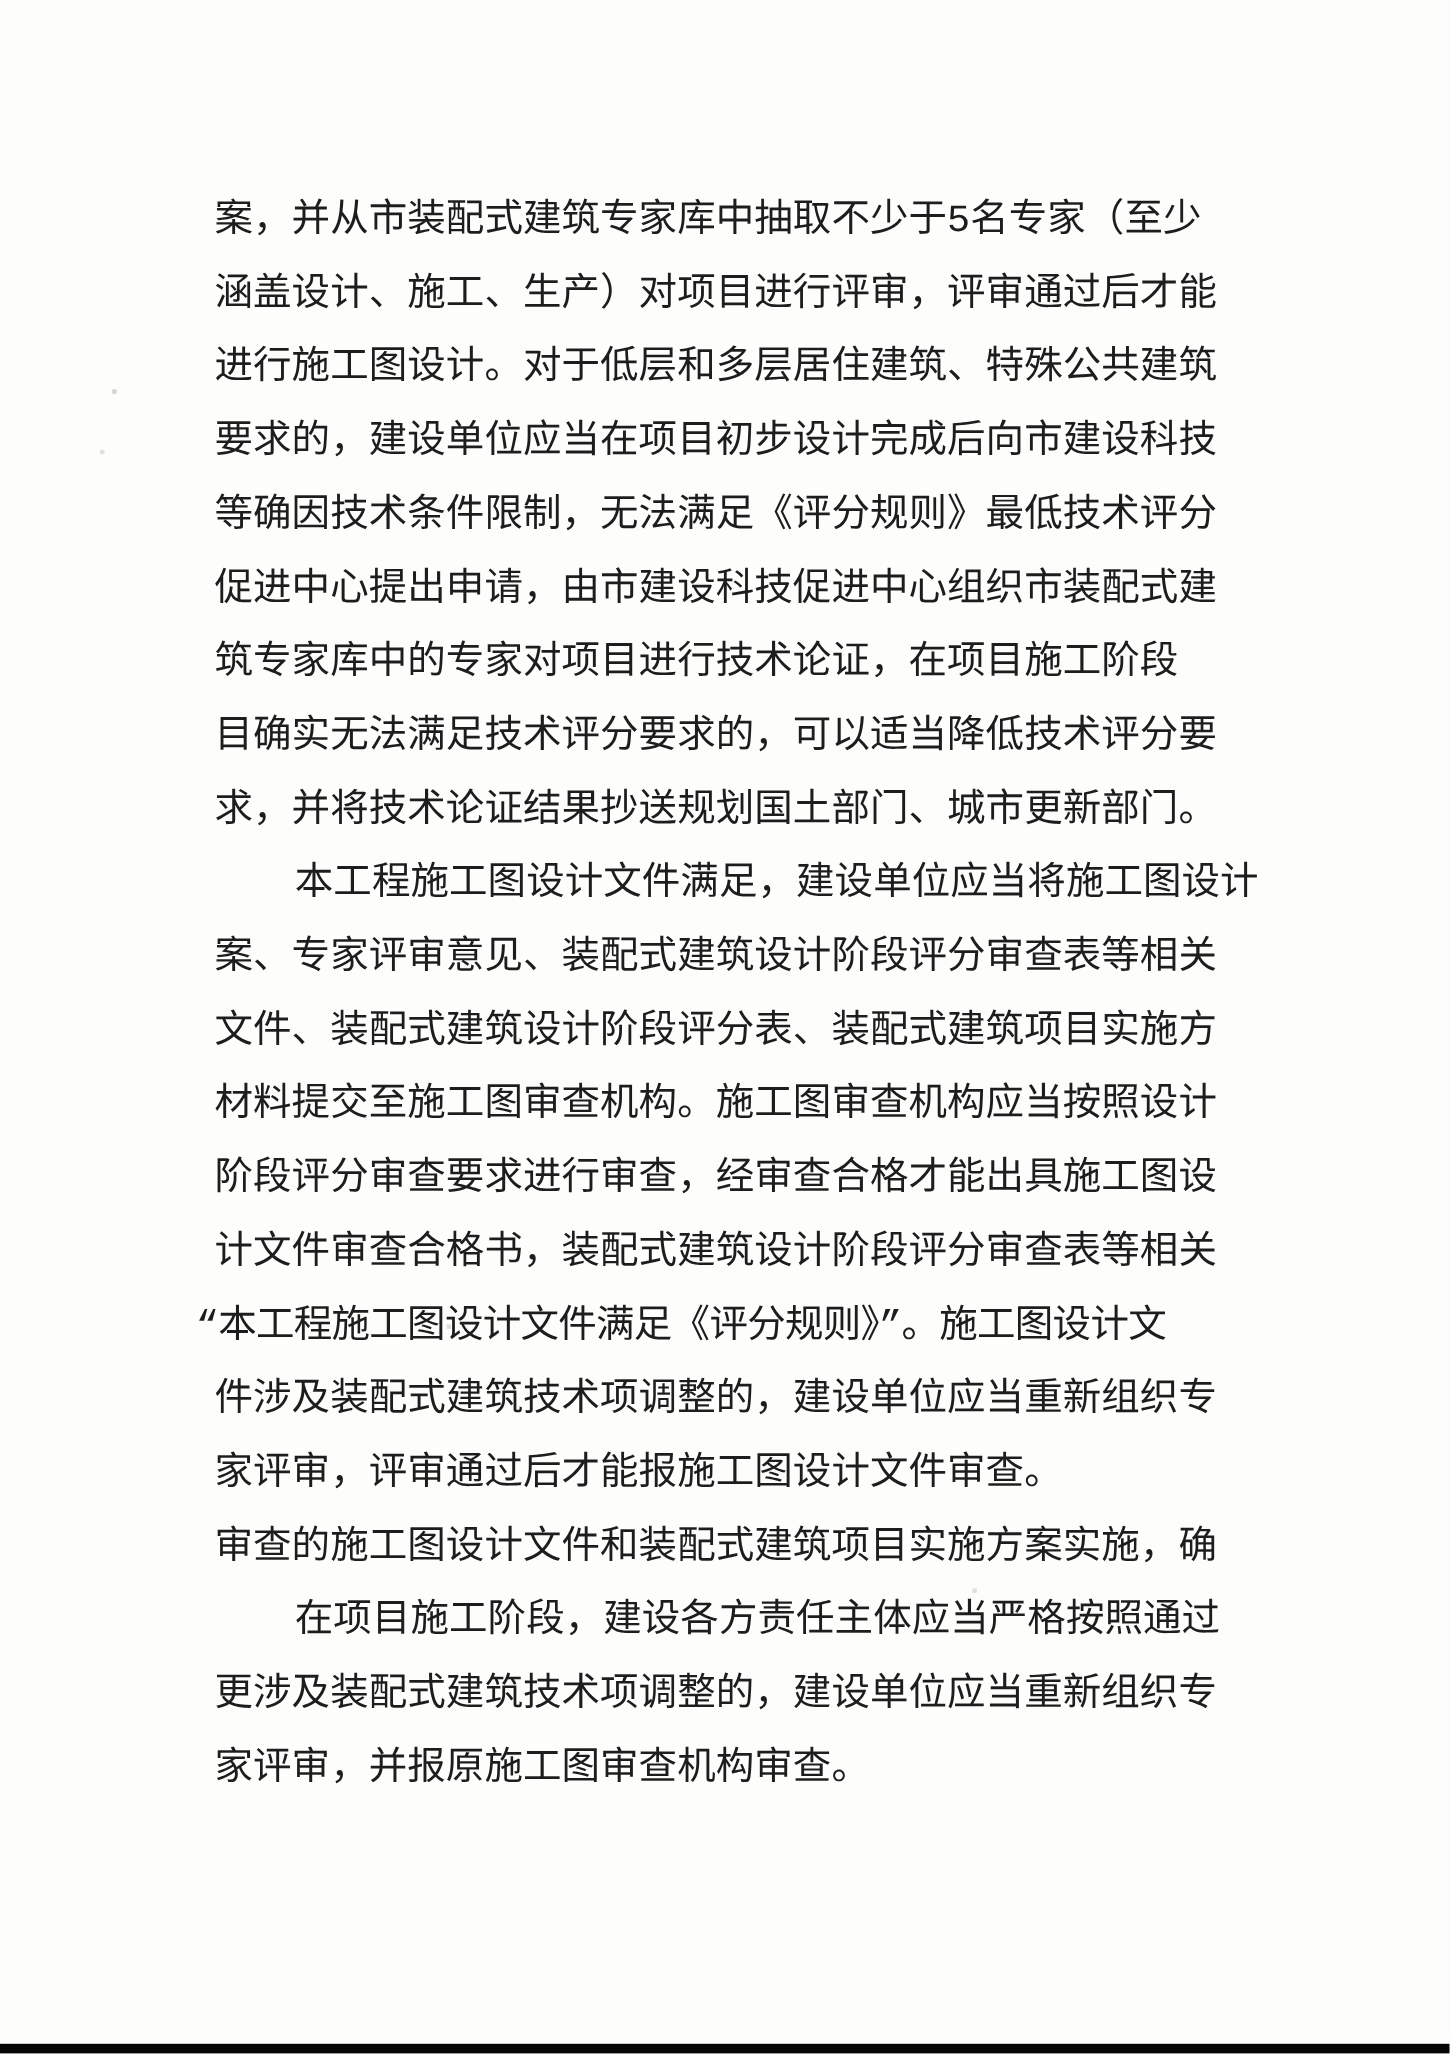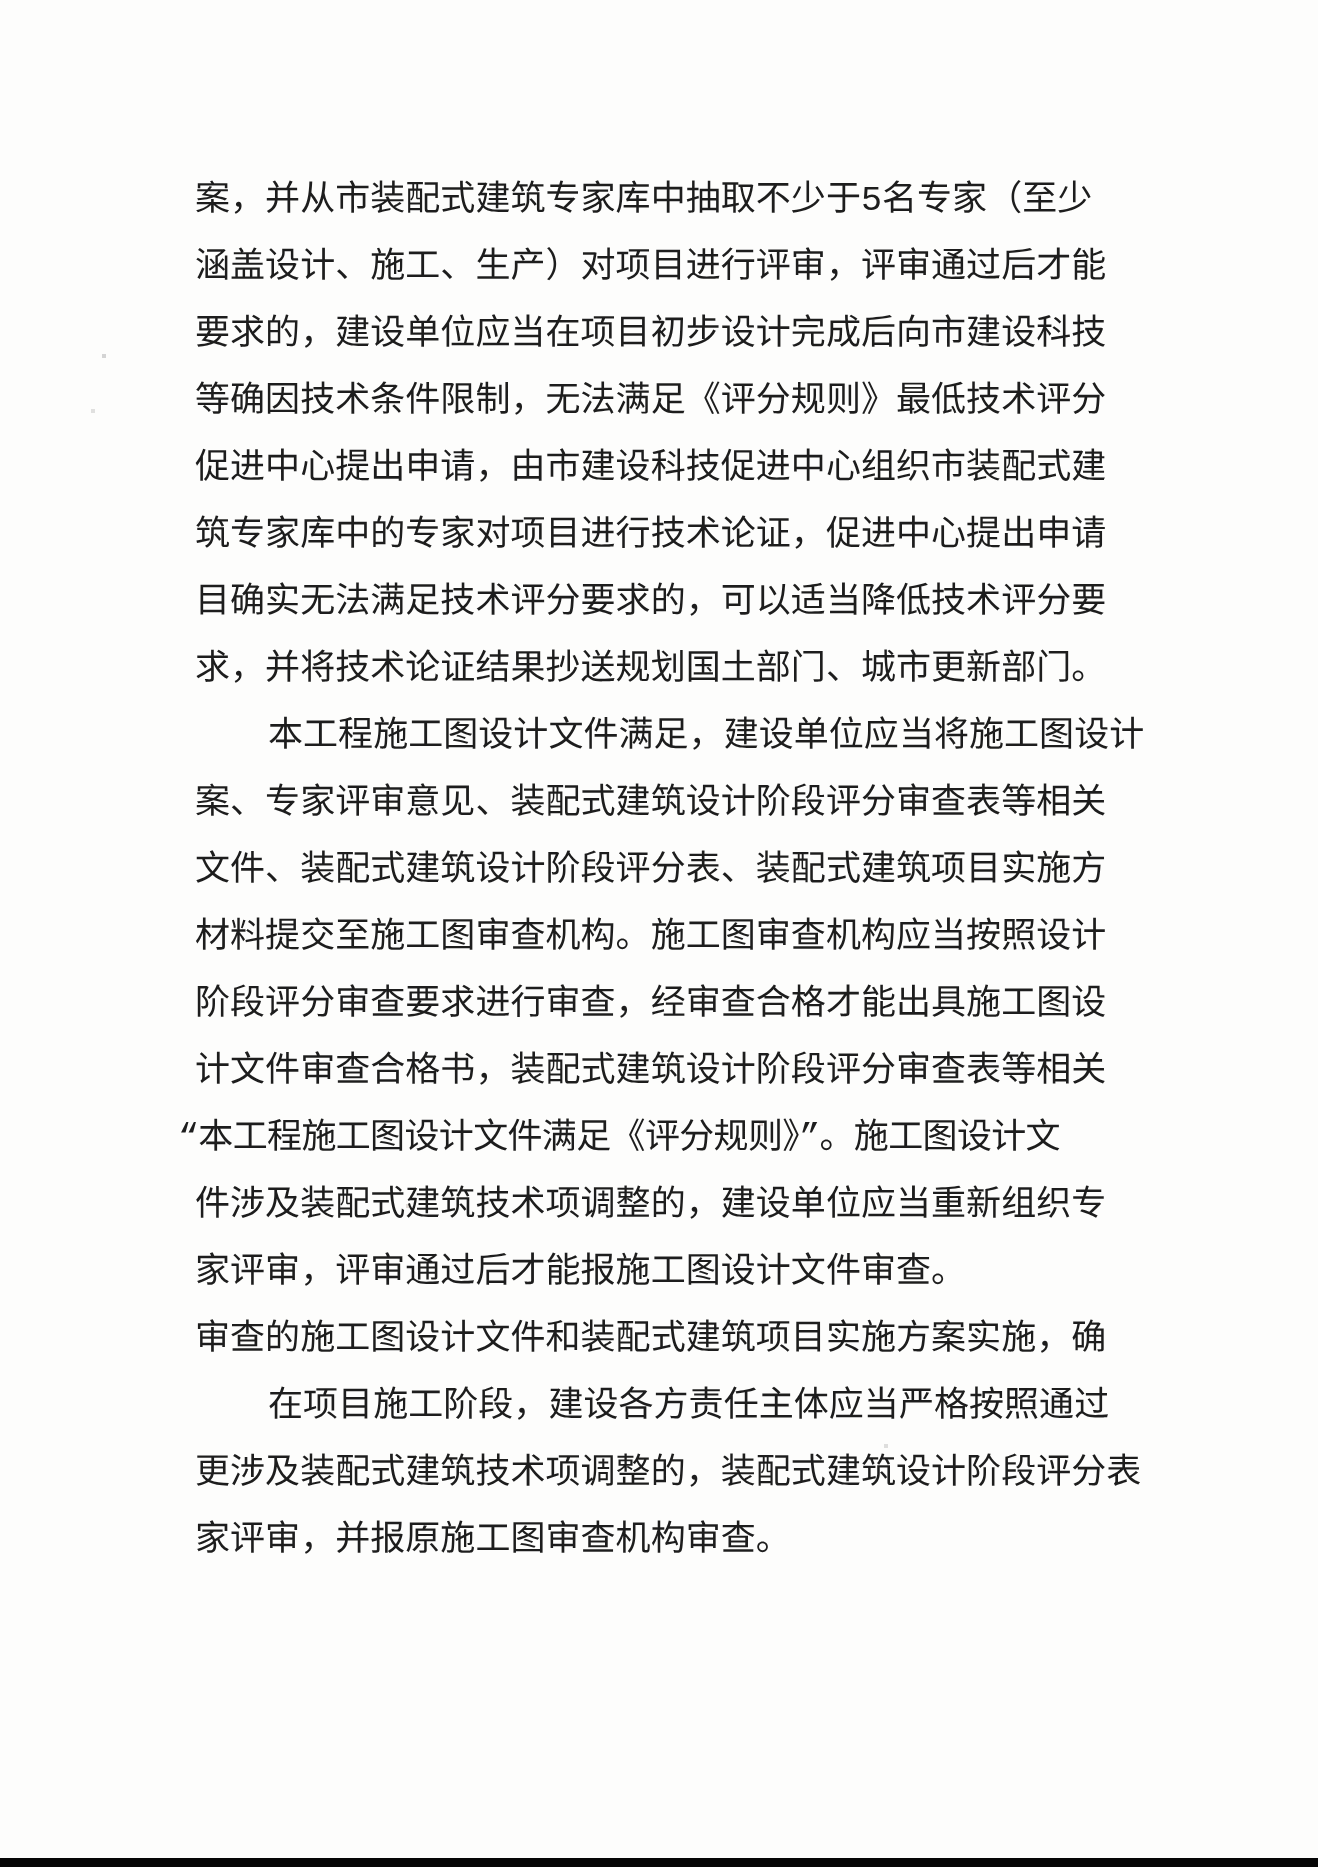--- a/index.html
+++ b/index.html
@@ -62,34 +62,35 @@
 </style>
 </head>
 <body>
 
 <div class="scan-page">
   <div class="scan-noise"></div>
   <div class="text-block">
 
   <div class="text-line">案，并从市装配式建筑专家库中抽取不少于5名专家（至少</div>
       <div class="text-line">涵盖设计、施工、生产）对项目进行评审，评审通过后才能</div>
+      <div class="text-line">进行施工图设计。对于低层和多层居住建筑、特殊公共建筑</div>
       <div class="text-line">要求的，建设单位应当在项目初步设计完成后向市建设科技</div>
       <div class="text-line">等确因技术条件限制，无法满足《评分规则》最低技术评分</div>
       <div class="text-line">促进中心提出申请，由市建设科技促进中心组织市装配式建</div>
-      <div class="text-line">筑专家库中的专家对项目进行技术论证，促进中心提出申请</div>
+      <div class="text-line">筑专家库中的专家对项目进行技术论证，在项目施工阶段</div>
       <div class="text-line">目确实无法满足技术评分要求的，可以适当降低技术评分要</div>
       <div class="text-line">求，并将技术论证结果抄送规划国土部门、城市更新部门。</div>
       <div class="text-line indented">本工程施工图设计文件满足，建设单位应当将施工图设计</div>
       <div class="text-line">案、专家评审意见、装配式建筑设计阶段评分审查表等相关</div>
       <div class="text-line">文件、装配式建筑设计阶段评分表、装配式建筑项目实施方</div>
       <div class="text-line">材料提交至施工图审查机构。施工图审查机构应当按照设计</div>
       <div class="text-line">阶段评分审查要求进行审查，经审查合格才能出具施工图设</div>
       <div class="text-line">计文件审查合格书，装配式建筑设计阶段评分审查表等相关</div>
       <div class="text-line hang">“本工程施工图设计文件满足《评分规则》”。施工图设计文</div>
       <div class="text-line">件涉及装配式建筑技术项调整的，建设单位应当重新组织专</div>
       <div class="text-line">家评审，评审通过后才能报施工图设计文件审查。</div>
       <div class="text-line">审查的施工图设计文件和装配式建筑项目实施方案实施，确</div>
       <div class="text-line indented">在项目施工阶段，建设各方责任主体应当严格按照通过</div>
-      <div class="text-line">更涉及装配式建筑技术项调整的，装配式建筑设计阶段评分表</div>
+      <div class="text-line">更涉及装配式建筑技术项调整的，建设单位应当重新组织专</div>
       <div class="text-line">家评审，并报原施工图审查机构审查。</div>
     </div>
   <div class="scanner-bar"></div>
 </div>
 
 </body></html>

